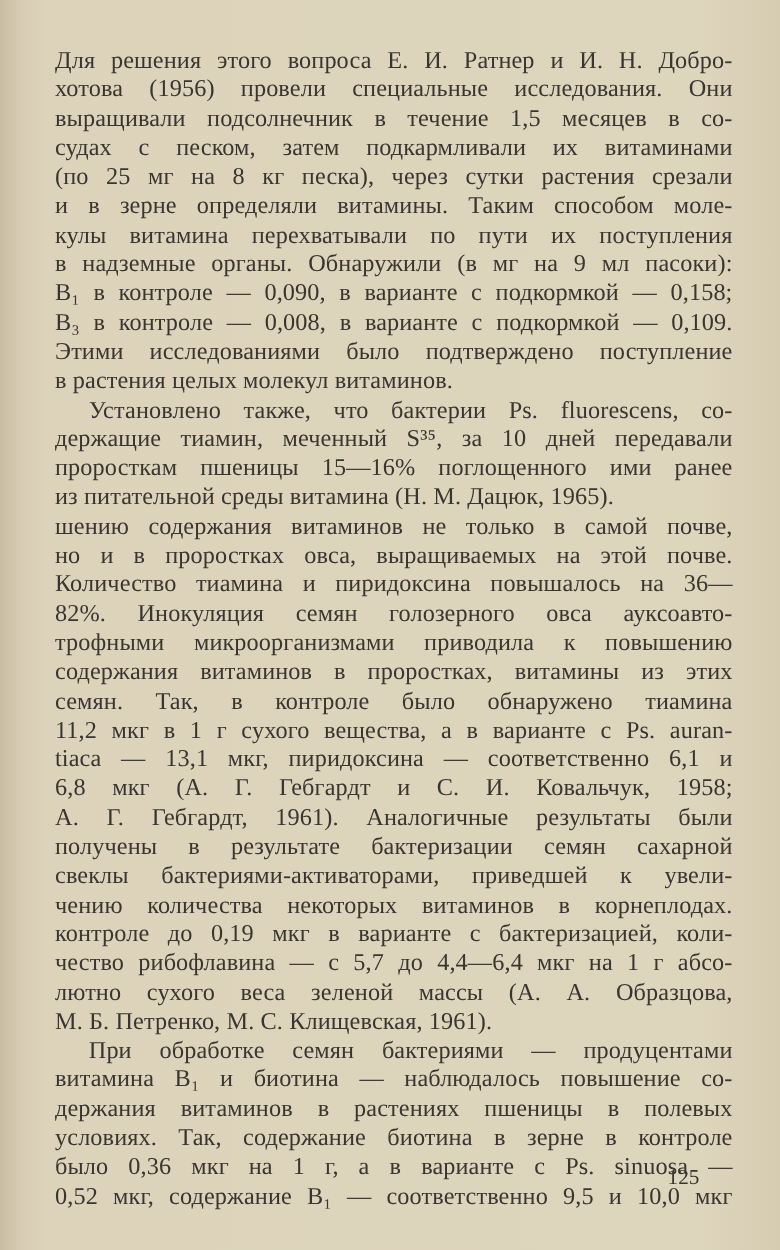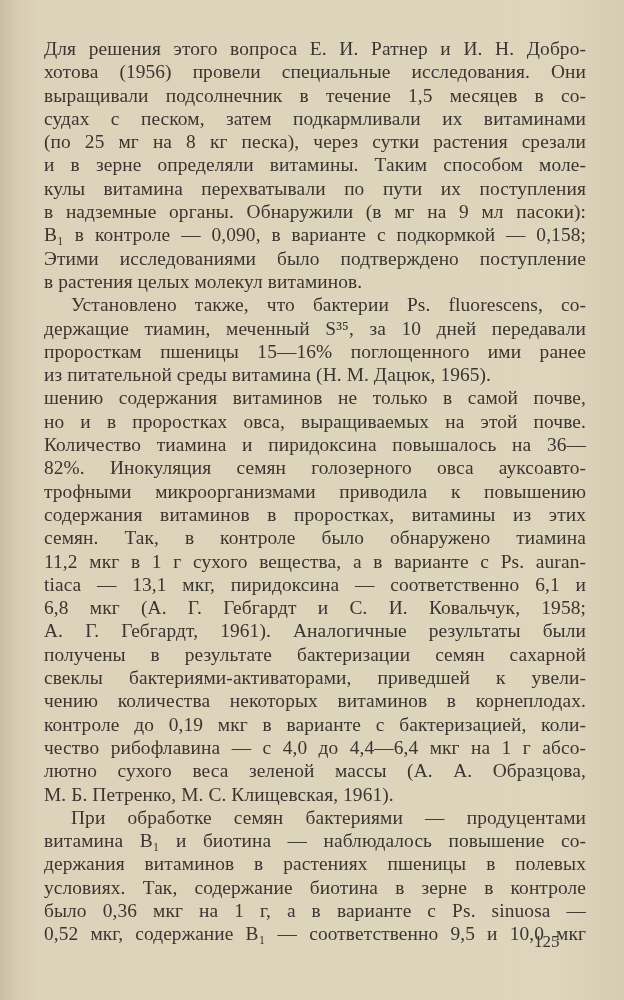--- a/index.html
+++ b/index.html
@@ -35,20 +35,21 @@
 <div class="page" id="page-body">
     <div class="line">Для решения этого вопроса Е. И. Ратнер и И. Н. Добро-</div>
     <div class="line">хотова (1956) провели специальные исследования. Они</div>
     <div class="line">выращивали подсолнечник в течение 1,5 месяцев в со-</div>
     <div class="line">судах с песком, затем подкармливали их витаминами</div>
     <div class="line">(по 25 мг на 8 кг песка), через сутки растения срезали</div>
     <div class="line">и в зерне определяли витамины. Таким способом моле-</div>
     <div class="line">кулы витамина перехватывали по пути их поступления</div>
     <div class="line">в надземные органы. Обнаружили (в мг на 9 мл пасоки):</div>
     <div class="line">B₁ в контроле — 0,090, в варианте с подкормкой — 0,158;</div>
+    <div class="line">B₃ в контроле — 0,008, в варианте с подкормкой — 0,109.</div>
     <div class="line">Этими исследованиями было подтверждено поступление</div>
     <div class="line last">в растения целых молекул витаминов.</div>
     <div class="line indent">Установлено также, что бактерии Ps. fluorescens, со-</div>
     <div class="line">держащие тиамин, меченный S³⁵, за 10 дней передавали</div>
     <div class="line">проросткам пшеницы 15—16% поглощенного ими ранее</div>
     <div class="line last">из питательной среды витамина (Н. М. Дацюк, 1965).</div>
     <div class="line">шению содержания витаминов не только в самой почве,</div>
     <div class="line">но и в проростках овса, выращиваемых на этой почве.</div>
     <div class="line">Количество тиамина и пиридоксина повышалось на 36—</div>
     <div class="line">82%. Инокуляция семян голозерного овса ауксоавто-</div>
@@ -56,21 +57,21 @@
     <div class="line">содержания витаминов в проростках, витамины из этих</div>
     <div class="line">семян. Так, в контроле было обнаружено тиамина</div>
     <div class="line">11,2 мкг в 1 г сухого вещества, а в варианте с Ps. auran-</div>
     <div class="line">tiaca — 13,1 мкг, пиридоксина — соответственно 6,1 и</div>
     <div class="line">6,8 мкг (А. Г. Гебгардт и С. И. Ковальчук, 1958;</div>
     <div class="line">А. Г. Гебгардт, 1961). Аналогичные результаты были</div>
     <div class="line">получены в результате бактеризации семян сахарной</div>
     <div class="line">свеклы бактериями-активаторами, приведшей к увели-</div>
     <div class="line">чению количества некоторых витаминов в корнеплодах.</div>
     <div class="line">контроле до 0,19 мкг в варианте с бактеризацией, коли-</div>
-    <div class="line">чество рибофлавина — с 4,0 до 4,4—6,4 мкг на 1 г абсо-</div>
+    <div class="line">чество рибофлавина — с 5,7 до 4,4—6,4 мкг на 1 г абсо-</div>
     <div class="line">лютно сухого веса зеленой массы (А. А. Образцова,</div>
     <div class="line last">М. Б. Петренко, М. С. Клищевская, 1961).</div>
     <div class="line indent">При обработке семян бактериями — продуцентами</div>
     <div class="line">витамина B₁ и биотина — наблюдалось повышение со-</div>
     <div class="line">держания витаминов в растениях пшеницы в полевых</div>
     <div class="line">условиях. Так, содержание биотина в зерне в контроле</div>
     <div class="line">было 0,36 мкг на 1 г, а в варианте с Ps. sinuosa —</div>
     <div class="line">0,52 мкг, содержание B₁ — соответственно 9,5 и 10,0 мкг</div>
   </div>
 <div class="page-number">125</div>

